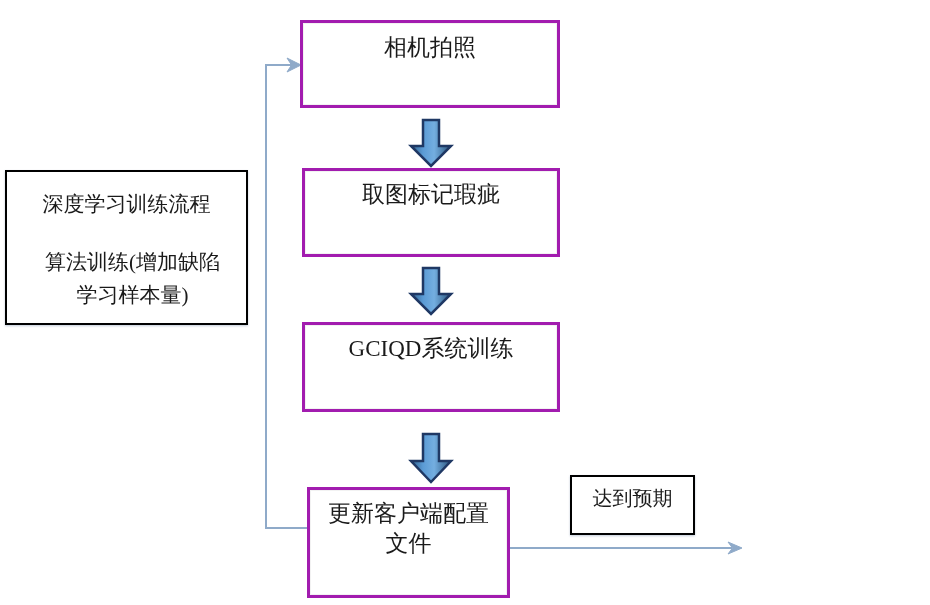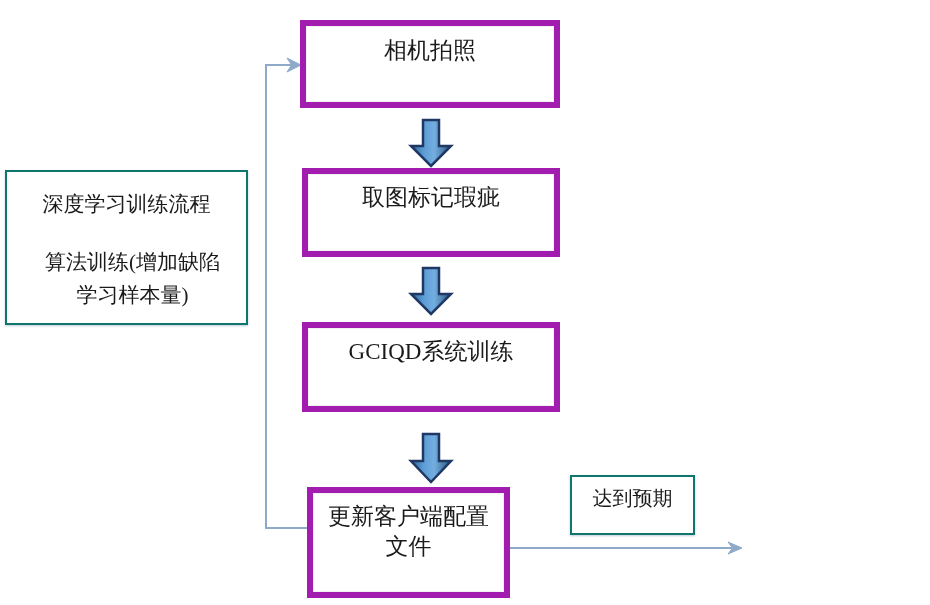--- a/index.html
+++ b/index.html
@@ -13,39 +13,39 @@
     height: 605px;
     background: #ffffff;
     overflow: hidden;
     font-family: "Liberation Serif", "DejaVu Serif", serif;
   }
 
   
   .proc-box {
     position: absolute;
     background: #ffffff;
-    border: 6px solid #a21caf;
+    border: 3px solid #a21caf;
     box-sizing: border-box;
     box-shadow: 0 0 0 1px #f2f2f2 inset;
   }
   .proc-box .box-text {
     position: absolute;
     left: 0;
     right: 0;
     text-align: center;
     color: #1a1a1a;
     line-height: 1.30;
     white-space: pre-line;
   }
 
   
   .note-box {
     position: absolute;
     background: #ffffff;
-    border: 2px solid #0f766e;
+    border: 2px solid #000000;
     box-sizing: border-box;
     box-shadow: 0 1px 2px rgba(120,140,170,0.45);
   }
   .note-box .box-text {
     position: absolute;
     left: 0;
     right: 0;
     text-align: center;
     color: #1a1a1a;
     line-height: 1.55;

